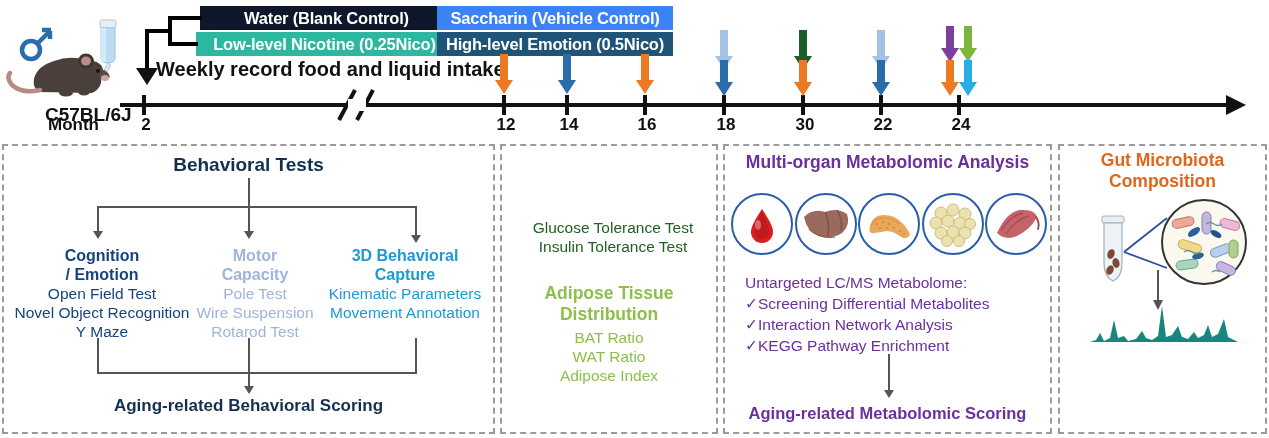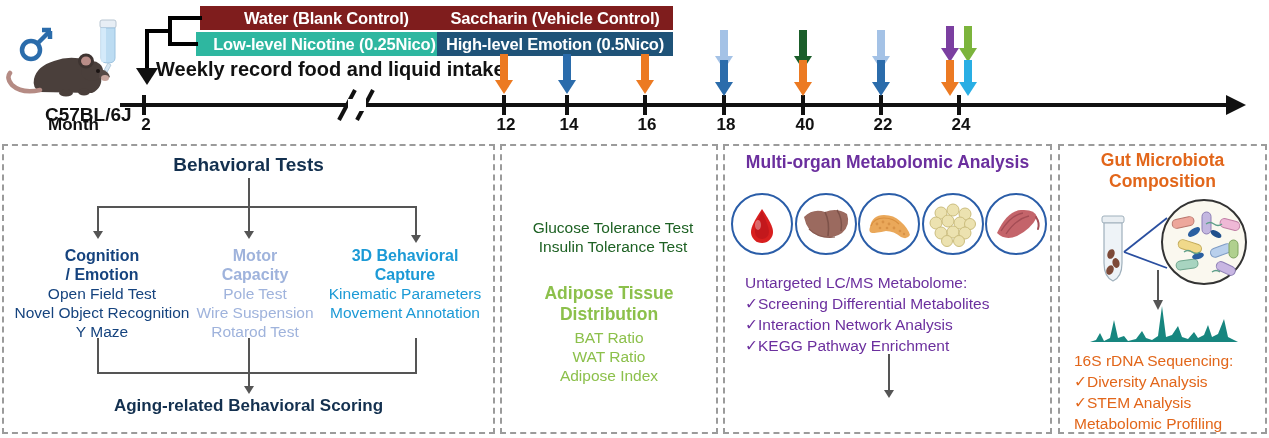--- a/index.html
+++ b/index.html
@@ -122,23 +122,23 @@
       <ellipse cx="82" cy="47" rx="5" ry="4.5" fill="#b98d88"></ellipse>
       <circle cx="94" cy="57" r="2" fill="#1a1412"></circle>
       <path d="M36 76 Q18 80 8 71 Q2 64 6 59" stroke="#b58b84" stroke-width="4.5" fill="none" stroke-linecap="round"></path>
       <ellipse cx="62" cy="79" rx="7" ry="3.5" fill="#4a3f3b"></ellipse>
       <ellipse cx="80" cy="78" rx="6" ry="3.5" fill="#4a3f3b"></ellipse>
     </g>
   </svg>
 </div>
 <div class="abs" id="mouse-label">C57BL/6J</div>
 
-<div class="grp-label" id="grp-water" style="background: #7f1d1d;">Water (Blank Control)</div>
+<div class="grp-label" id="grp-water" style="background: #0f172a;">Water (Blank Control)</div>
 <div class="grp-label" id="grp-lownico" style="background: rgb(46, 183, 160);">Low-level Nicotine (0.25Nico)</div>
-<div class="grp-label" id="grp-sacch" style="background: #7f1d1d;">Saccharin (Vehicle Control)</div>
+<div class="grp-label" id="grp-sacch" style="background: #3b82f6;">Saccharin (Vehicle Control)</div>
 <div class="grp-label" id="grp-highnico" style="background: rgb(31, 83, 120);">High-level Emotion (0.5Nico)</div>
 
 <div class="brk abs" style="left:168px;top:16px;width:34px;height:4px;"></div>
 <div class="brk abs" style="left:168px;top:42px;width:30px;height:4px;"></div>
 <div class="brk abs" style="left:168px;top:16px;width:4px;height:30px;"></div>
 <div class="brk abs" style="left:145px;top:29px;width:27px;height:4px;"></div>
 <div class="brk abs" style="left:145px;top:29px;width:4px;height:42px;"></div>
 <div class="abs" style="left:136px;top:68px;width:0;height:0;border-left:11px solid transparent;border-right:11px solid transparent;border-top:17px solid #111;"></div>
 
 <div class="abs" id="weekly">Weekly record food and liquid intake</div>
@@ -155,21 +155,21 @@
     <div class="ticklab" style="left: 144px;">2</div>
     <div class="tick" style="left: 502px;"></div>
     <div class="ticklab" style="left: 504px;">12</div>
     <div class="tick" style="left: 565px;"></div>
     <div class="ticklab" style="left: 567px;">14</div>
     <div class="tick" style="left: 643px;"></div>
     <div class="ticklab" style="left: 645px;">16</div>
     <div class="tick" style="left: 722px;"></div>
     <div class="ticklab" style="left: 724px;">18</div>
     <div class="tick" style="left: 801px;"></div>
-    <div class="ticklab" style="left: 803px;">40</div>
+    <div class="ticklab" style="left: 803px;">30</div>
     <div class="tick" style="left: 879px;"></div>
     <div class="ticklab" style="left: 881px;">22</div>
     <div class="tick" style="left: 957px;"></div>
     <div class="ticklab" style="left: 959px;">24</div>
   </div>
 <div id="arrows-layer">
     <div class="arw" style="left: 495px; top: 54px; width: 18px; height: 40px;">
       <div class="shaft" style="height: 26px; background: rgb(236, 122, 34);"></div>
       <div class="head" style="top: 26px; border-top: 14px solid rgb(236, 122, 34);"></div>
     </div>
@@ -323,20 +323,21 @@
         <path d="M14 36 Q24 20 36 18" stroke="#a34c54" stroke-width="1.3" fill="none"></path>
         <path d="M19 39 Q29 24 42 21" stroke="#a34c54" stroke-width="1.3" fill="none"></path>
         <path d="M49 22 q4 6 2 12" stroke="#a34c54" stroke-width="2" fill="none" stroke-linecap="round"></path>
       </svg>
     </div>
   </div>
 
   <div id="met-body">Untargeted LC/MS Metabolome:<br>✓Screening Differential Metabolites<br>✓Interaction Network Analysis<br>✓KEGG Pathway Enrichment</div>
   <div class="cnn" style="left:163px;top:208px;width:2px;height:38px;"></div>
   <div class="cnn-head" style="left:159px;top:244px;"></div>
+  <div id="met-score">Aging-related Metabolomic Scoring</div>
 </div>
 
 <div class="panel" id="panel-gut">
   <div id="gut-title">Gut Microbiota<br>Composition</div>
 
   <div class="abs" style="left:6px;top:48px;width:196px;height:150px;">
     <svg width="196" height="150" viewBox="0 0 196 150">
 
       <g>
         <circle cx="138" cy="48" r="42" fill="#faf8ef" stroke="#333" stroke-width="2"></circle>
@@ -382,14 +383,13 @@
 
       <g>
         <path d="M24 148 L30 146 L34 139 L38 147 L44 144 L48 126 L52 144 L58 142 L62 147 L70 145
                  L76 137 L80 144 L86 146 L92 142 L96 112 L100 143 L106 141 L112 132 L116 143
                  L122 145 L128 138 L132 144 L138 141 L142 131 L146 143 L152 140 L158 125 L162 143
                  L168 146 L172 148 Z" fill="#17867f"></path>
       </g>
     </svg>
   </div>
 
-  <div id="gut-body">16S rDNA Sequencing:<br>✓Diversity Analysis<br>✓STEM Analysis<br>Metabolomic Profiling</div>
 </div>
 
 </body></html>

